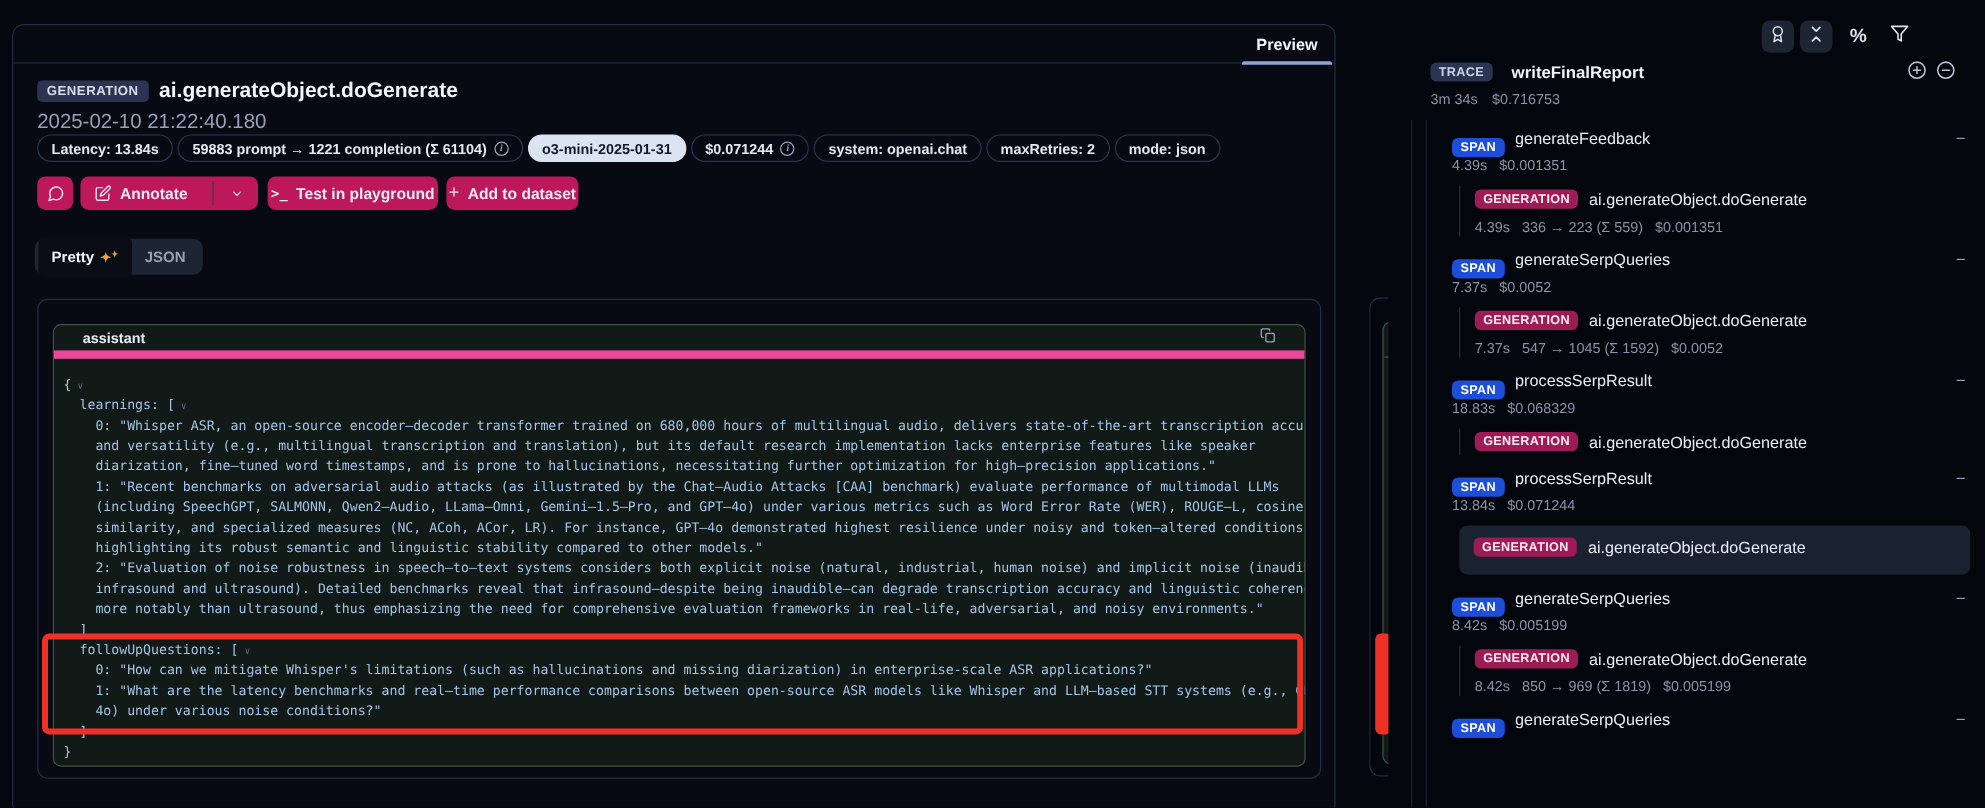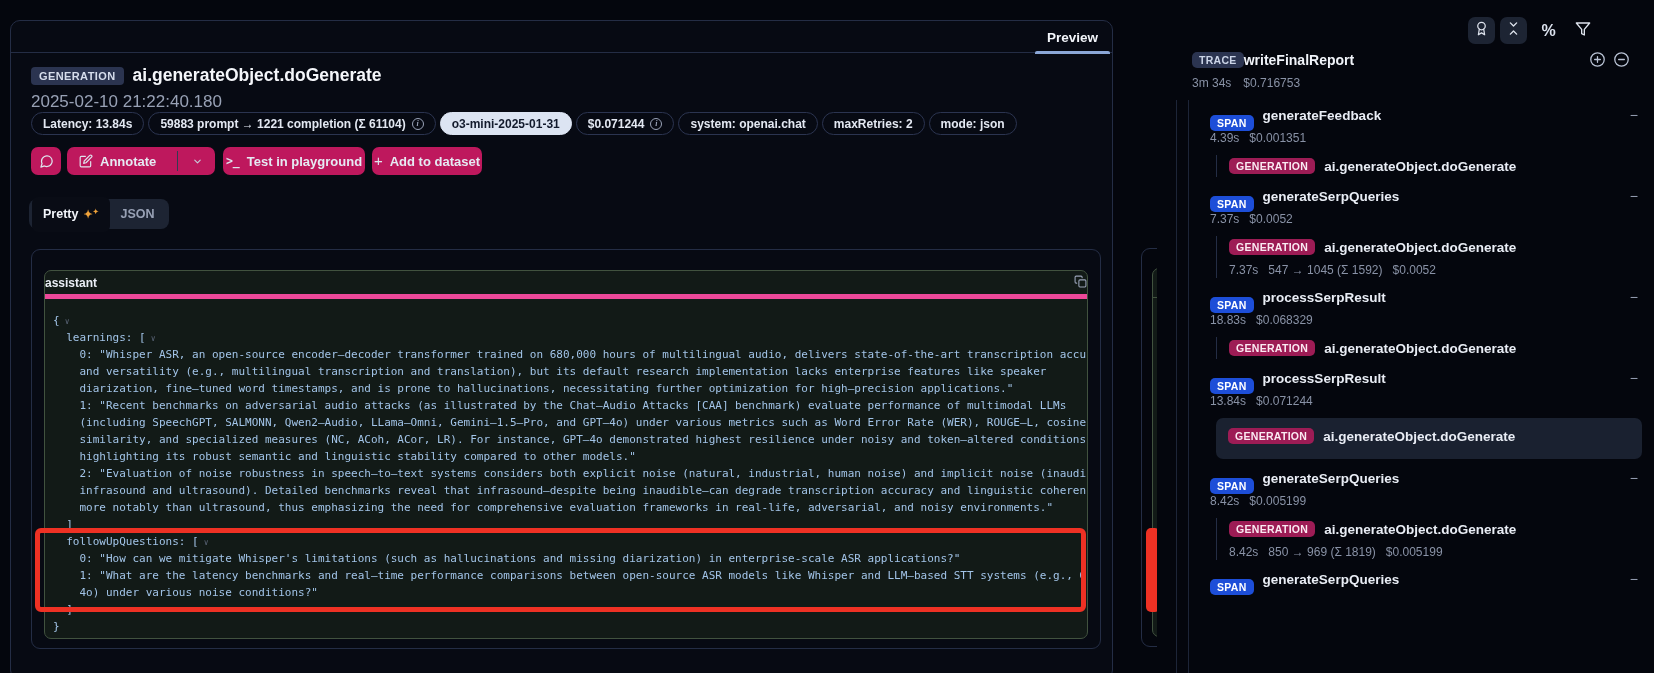--- a/index.html
+++ b/index.html
@@ -70,22 +70,22 @@
   
   .output-box {
     position:absolute; left:20px; top:228px; width:1070px; height:400px;
     border:1px solid #242d45; border-radius:9px;
   }
   .assistant-panel {
     position:absolute; left:12px; top:20px; width:1044px; height:369px;
     background:#121a17; border:1px solid #41523f; border-radius:7px;
   }
   .assistant-header {
-    height:28px; border-bottom:5px solid #ec4899;
-    display:flex; align-items:center; justify-content:space-between; padding:0 0;
+    height:28px; border-bottom:7px solid #ec4899;
+    display:flex; align-items:center; justify-content:space-between; padding:0 24px;
   }
   .role-label { font-size:12px; font-weight:bold; color:#eaeef5; }
   .code {
     padding:13px 8px 0 8px;
     font-family:"DejaVu Sans Mono", monospace; font-size:11px; line-height:17px;
     color:#a2c4e8; white-space:pre; overflow:hidden;
   }
   .cl { height:17px; }
   .chev { color:#5b6578; font-size:8px; margin-left:5px; }
   
@@ -103,28 +103,28 @@
   .icon-btn {
     position:absolute; width:27px; height:27px; top:17px; border-radius:7px;
     display:flex; align-items:center; justify-content:center; cursor:pointer;
   }
   .icon-btn.boxed { background:#1d2433; }
   .pct { font-size:16px; font-weight:bold; color:#dce2ee; }
   .circle-btn {
     position:absolute; top:52px; width:18px; height:18px; cursor:pointer;
     display:flex; align-items:center; justify-content:center;
   }
-  .trace-row { position:absolute; left:1192px; top:52px; display:flex; gap:0; }
+  .trace-row { position:absolute; left:1192px; top:52px; display:flex; gap:16px; }
   .trace-name { font-size:14px; font-weight:bold; color:#f0f3f9; }
   .trace-metrics { position:absolute; left:1192px; top:76px; font-size:12px; color:#8992a6; }
   .trace-metrics span { margin-right:12px; }
   .guide { position:absolute; width:1px; background:#1d2538; top:100px; bottom:0; }
   .tree { position:absolute; left:1210px; top:104px; right:12px; bottom:0; overflow:hidden; }
   .node-row { display:flex; align-items:center; gap:9px; height:22px; margin-bottom:5px; }
-  .node-row .name { font-size:13.5px; font-weight:bold; color:#e9edf5; flex:1 1 auto; white-space:nowrap; overflow:hidden; }
+  .node-row .name { font-size:13.5px; font-weight:normal; color:#e9edf5; flex:1 1 auto; white-space:nowrap; overflow:hidden; }
   .badge {
     font-size:10.5px; font-weight:bold; letter-spacing:.3px;
     padding:2px 7px; border-radius:5px; color:#fff; white-space:nowrap;
   }
   .badge.SPAN { background:var(--span-badge);margin-top:15px; }
   .badge.GENERATION { background:var(--generation-badge); color:#fbeaf2; }
   .badge.TRACE { background:#2b3450; color:#ccd5e8; }
   .collapse-minus { color:#97a0b4; font-size:14px; padding:0 4px; cursor:pointer; }
   .metrics { font-size:12px; color:#8992a6; height:15px; margin-bottom:9px; white-space:nowrap; }
   .metrics span { margin-right:10px; }
@@ -309,20 +309,21 @@
         <span class="badge SPAN">SPAN</span>
         <span class="name">generateFeedback</span>
         <span class="collapse-minus">−</span>
       </div>
       <div class="metrics"><span>4.39s</span><span>$0.001351</span></div>
       <div class="gen-child">
         <div class="node-row">
           <span class="badge GENERATION">GENERATION</span>
           <span class="name">ai.generateObject.doGenerate</span>
         </div>
+        <div class="metrics"><span>4.39s</span><span>336 → 223 (Σ 559)</span><span>$0.001351</span></div>
       </div>
       <div class="node-row">
         <span class="badge SPAN">SPAN</span>
         <span class="name">generateSerpQueries</span>
         <span class="collapse-minus">−</span>
       </div>
       <div class="metrics"><span>7.37s</span><span>$0.0052</span></div>
       <div class="gen-child">
         <div class="node-row">
           <span class="badge GENERATION">GENERATION</span>

